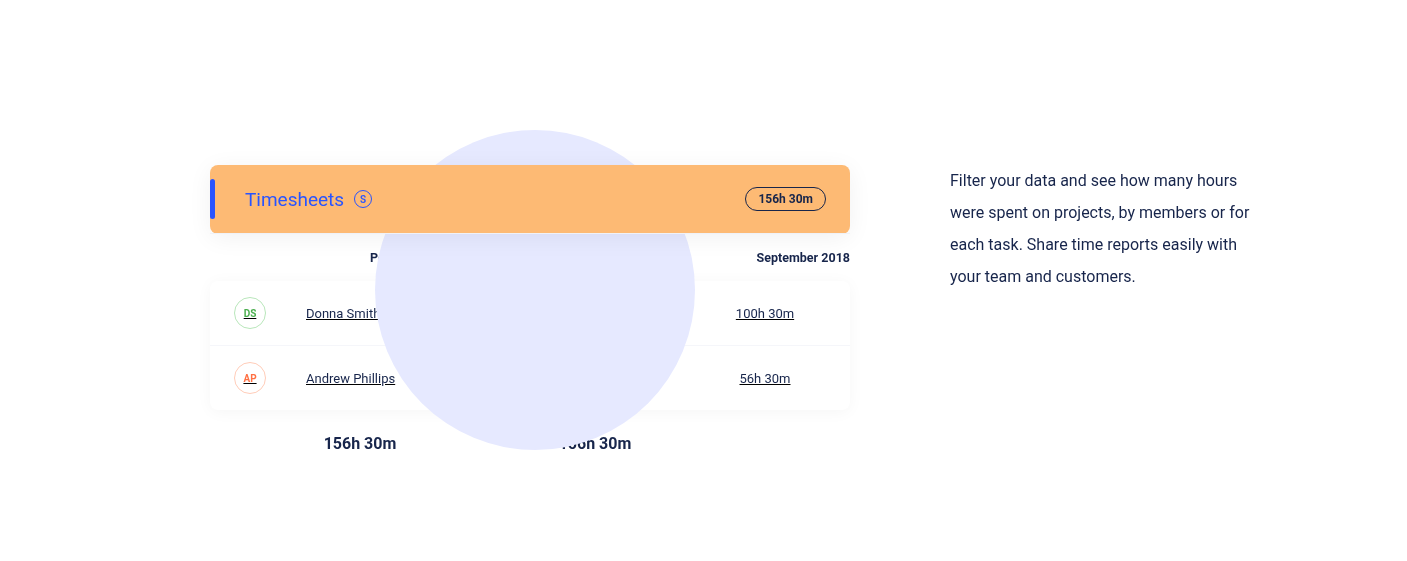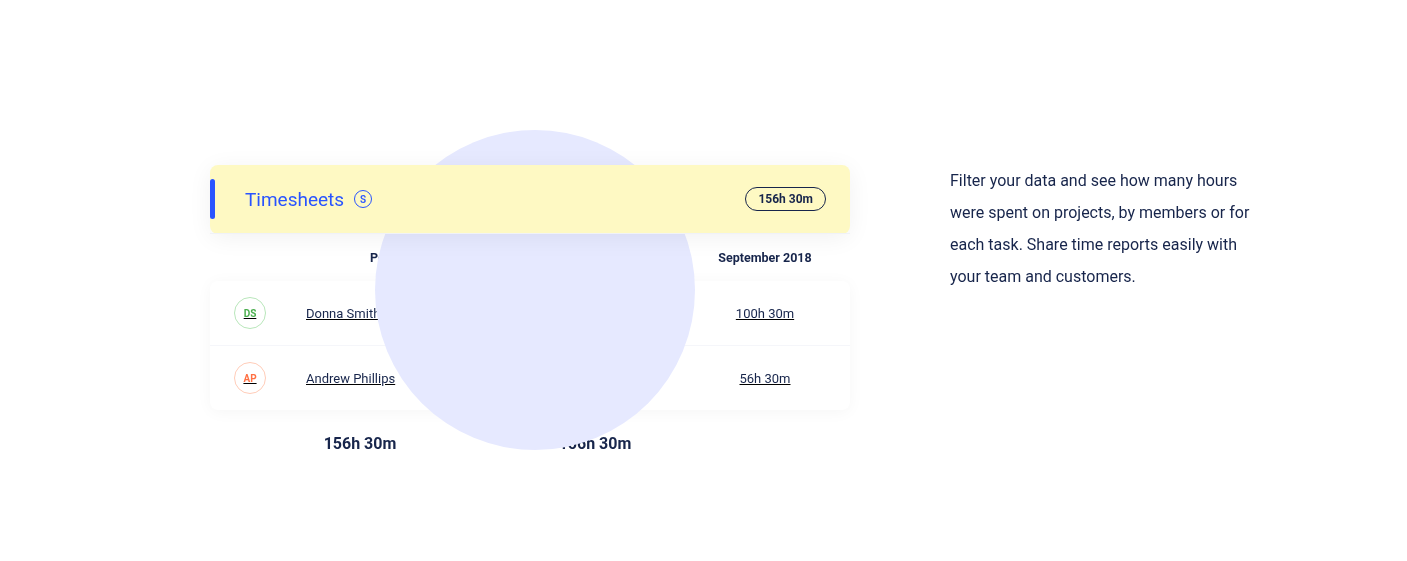--- a/index.html
+++ b/index.html
@@ -31,21 +31,21 @@
       height: 320px;
       background: #e6e9ff;
       border-radius: 50%;
       left: 165px;
       top: 0px;
       z-index: 0;
     }
     .card {
       position: relative;
       z-index: 1;
-      background: #fef9c3;
+      background: #fdba74;
       border-radius: 8px;
       box-shadow: 0 4px 24px rgba(0,0,0,0.06);
       margin-top: 35px;
     }
     .card-header {
       display: flex;
       align-items: center;
       justify-content: space-between;
       padding: 14px 24px 14px 0;
       border-bottom: 1px solid #f0f2f7;
@@ -94,21 +94,21 @@
     .table-head {
       display: grid;
       grid-template-columns: 300px 170px 170px;
       padding: 16px 0;
       background: transparent;
     }
     .th {
       font-size: 12.5px;
       font-weight: 700;
       color: #17254b;
-      text-align: center;
+      text-align: right;
     }
     .th:first-child {
       text-align: center;
       padding-left: 60px;
     }
     .row-container {
       background: #ffffff;
       border-radius: 8px;
       box-shadow: 0 2px 16px rgba(0,0,0,0.04);
       overflow: hidden;

